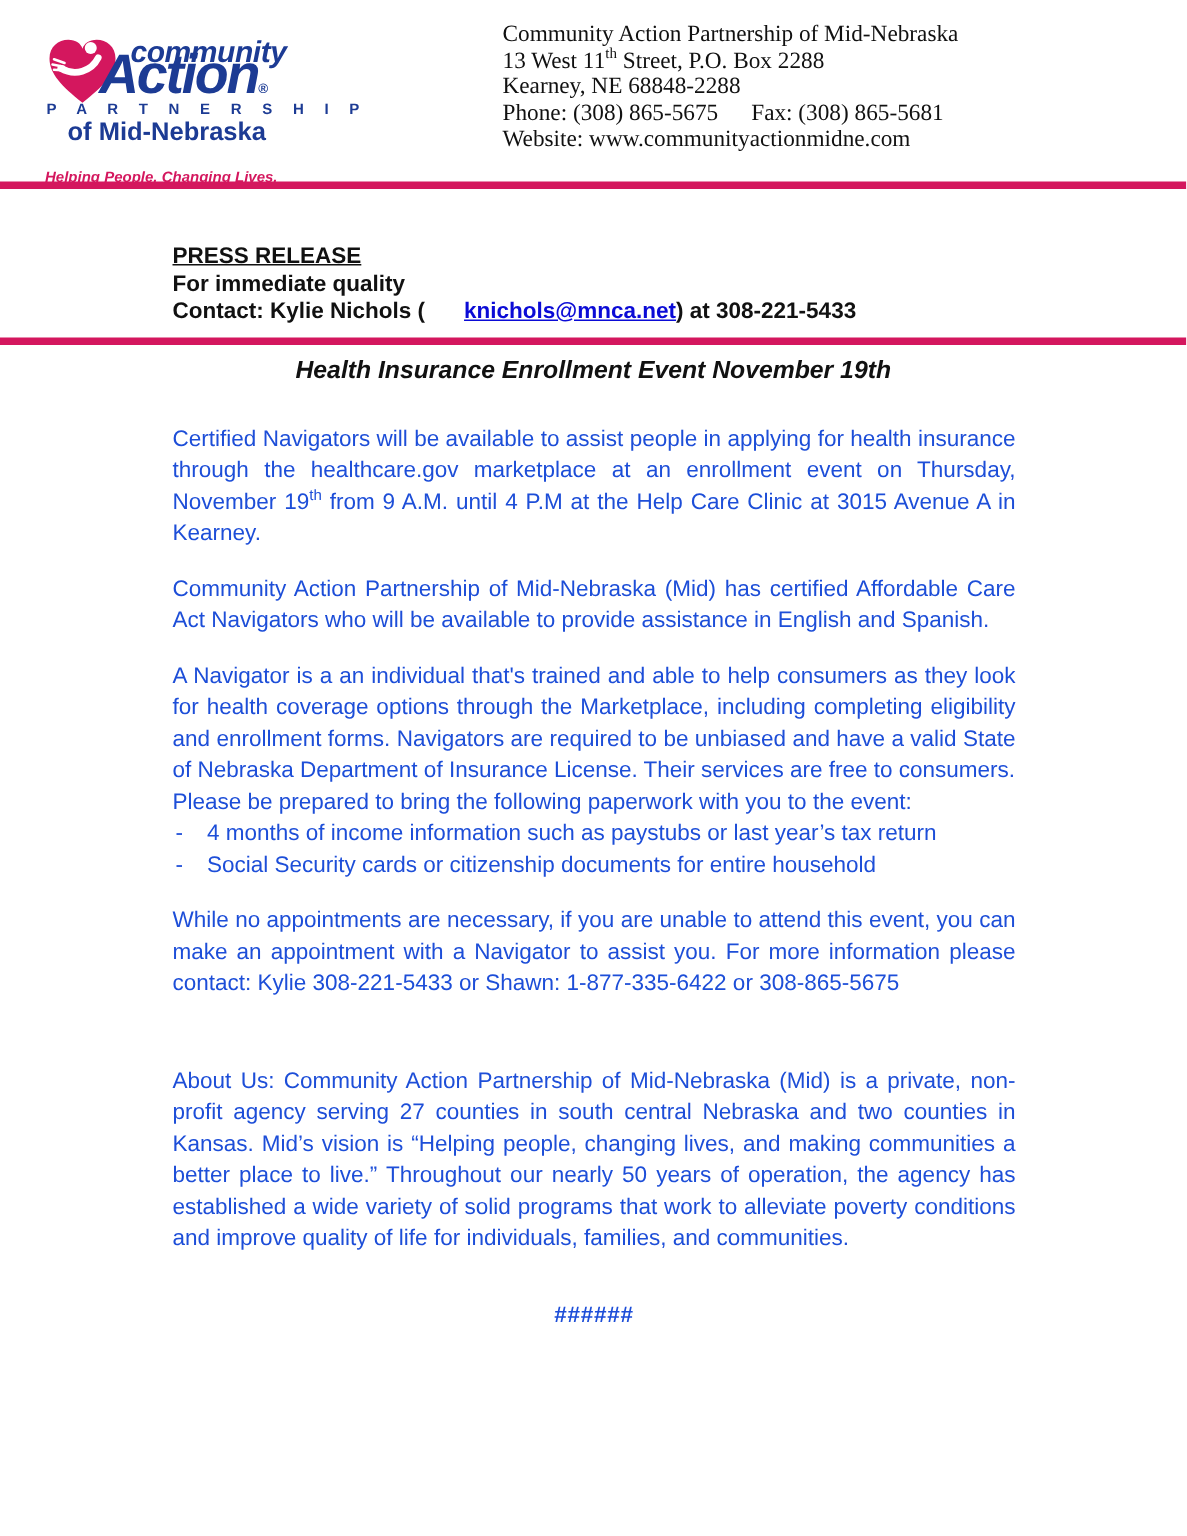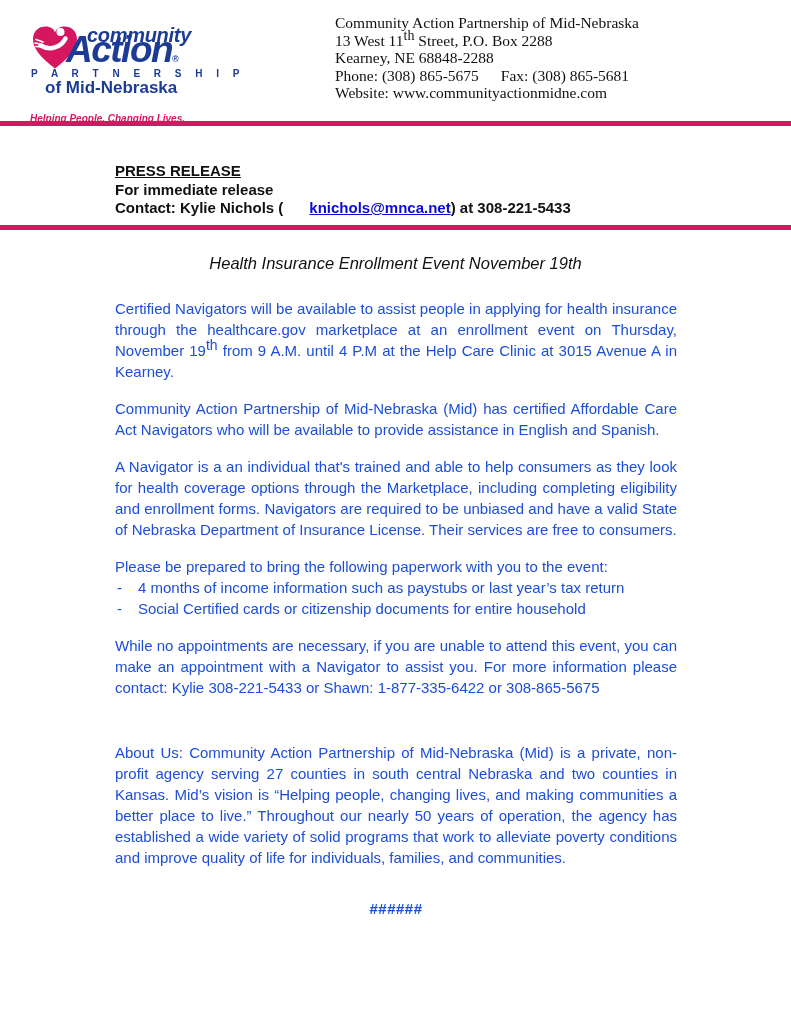--- a/index.html
+++ b/index.html
@@ -40,40 +40,40 @@
     font-size:10px;font-weight:bold;font-style:italic;
     color:#d4175e;white-space:nowrap;
   }
   .addr{
     margin-left:137px;
     font-family:"Liberation Serif",serif;
     font-size:15.5px;line-height:17.6px;color:#111;
     padding-top:4px;white-space:nowrap;
   }
   .addr .gap{display:inline-block;width:22px;}
-  sup.s{vertical-align:super;font-size:14px;line-height:0;}
+  sup.s{vertical-align:super;font-size:10px;line-height:0;}
   
   .rule{height:5px;background:#d4175e;}
   .rule1{margin-top:9px;}
   
   .press{
     margin:8px 0 7px 115px;
     font-weight:bold;font-size:15px;line-height:18.5px;color:#111;
   }
   .press .heading{text-decoration:underline;margin-top:36px;}
   .press a.email{color:#0b0bd6;text-decoration:underline;cursor:pointer;margin-left:26px;}
   
   .title{
-    text-align:center;margin-top:24px;
-    font-size:16.5px;font-weight:normal;font-style:italic;color:#111;
+    text-align:center;margin-top:8px;
+    font-size:16.5px;font-weight:bold;font-style:italic;color:#111;
   }
   .body{margin:0 114px 0 115px;font-size:15px;line-height:21px;color:#1d4ed8;}
   .para{text-align:justify;margin-top:16px;}
   .para.first{margin-top:25px;}
-  .checklist{margin-top:16px;}
+  .checklist{}
   .bullet{display:flex;}
   .bullet .dash{width:21px;flex:none;padding-left:2px;}
   .bullet .btxt{flex:1;}
   .about{margin-top:44px;}
   .hashes{text-align:center;font-weight:bold;font-size:15px;margin-top:30px;letter-spacing:0.5px;}
 </style>
 </head>
 <body>
 
 <div class="page">
@@ -102,21 +102,21 @@
       <div>Kearney, NE 68848-2288</div>
       <div><span>Phone:  (308) 865-5675</span><span class="gap"></span><span>Fax:  (308) 865-5681</span></div>
       <div>Website:  www.communityactionmidne.com</div>
     </div>
   </div>
 
   <div class="rule rule1"></div>
 
   <div class="press">
     <div class="heading">PRESS RELEASE</div>
-    <div>For immediate release</div>
+    <div>For immediate quality</div>
     <div><span>Contact: Kylie Nichols (</span><a class="email">knichols@mnca.net</a><span>) at 308-221-5433</span></div>
   </div>
 
   <div class="rule rule2"></div>
 
   <div class="title">Health Insurance Enrollment Event November 19th</div>
 
   <div class="body">
 
     <div class="para first"><span>Certified Navigators will be available to assist people in applying for health insurance through the healthcare.gov marketplace at an enrollment event on Thursday, November 19</span><sup class="s">th</sup><span> from 9 A.M. until 4 P.M at the Help Care Clinic at 3015 Avenue A in Kearney.</span></div>
@@ -126,21 +126,21 @@
     <div class="para">A Navigator is a an individual that's trained and able to help consumers as they look for health coverage options through the Marketplace, including completing eligibility and enrollment forms.   Navigators are required to be unbiased and have a valid State of Nebraska Department of Insurance License. Their services are free to consumers.</div>
 
     <div class="checklist">
       <div>Please be prepared to bring the following paperwork with you to the event:</div>
       <div class="bullet">
         <span class="dash">-</span>
         <span class="btxt">4 months of income information such as paystubs or last year’s tax return</span>
       </div>
       <div class="bullet">
         <span class="dash">-</span>
-        <span class="btxt">Social Certified cards or citizenship documents for entire household</span>
+        <span class="btxt">Social Security cards or citizenship documents for entire household</span>
       </div>
     </div>
 
     <div class="para">While no appointments are necessary, if you are unable to attend this event, you can make an appointment with a Navigator to assist you.  For more information please contact:  Kylie  308-221-5433 or Shawn: 1-877-335-6422 or 308-865-5675</div>
 
     <div class="para about">About Us:  Community Action Partnership of Mid-Nebraska (Mid) is a private, non-profit agency serving 27 counties in south central Nebraska and two counties in Kansas.  Mid’s vision is “Helping people, changing lives, and making communities a better place to live.” Throughout our nearly 50 years of operation, the agency has established a wide variety of solid programs that work to alleviate poverty conditions and improve quality of life for individuals, families, and communities.</div>
 
     <div class="hashes">######</div>
   </div>
 

